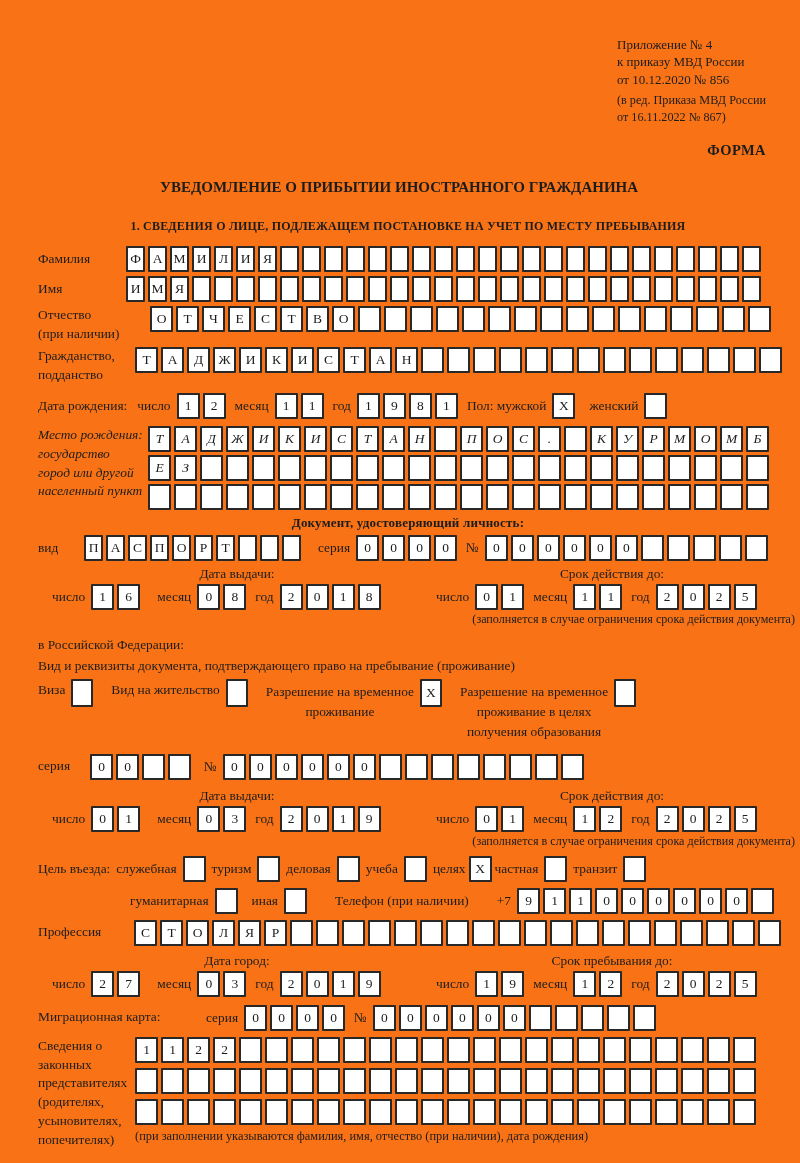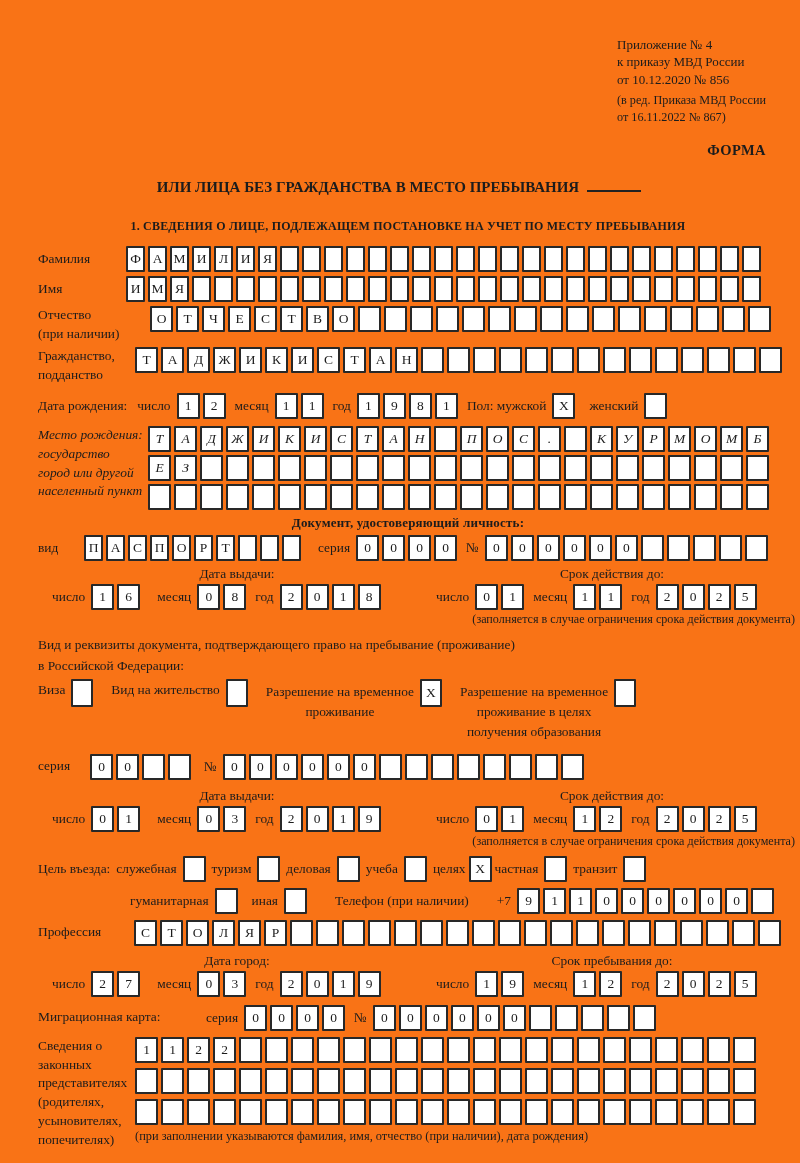--- a/index.html
+++ b/index.html
@@ -62,21 +62,21 @@
     <div>Приложение № 4</div>
     <div>к приказу МВД России</div>
     <div>от 10.12.2020 № 856</div>
     <div class="small gap">(в ред. Приказа МВД России</div>
     <div class="small">от 16.11.2022 № 867)</div>
   </div>
 
   <div class="forma">ФОРМА</div>
 
   <div class="title">
-    <div><span>ИЛИ ЛИЦА БЕЗ ГРАЖДАНСТВА В МЕСТО ПРЕБЫВАНИЯ</span><span class="blank-line"></span></div>
+    <div>УВЕДОМЛЕНИЕ О ПРИБЫТИИ ИНОСТРАННОГО ГРАЖДАНИНА</div>
   </div>
 
   <div class="sec">1. СВЕДЕНИЯ О ЛИЦЕ, ПОДЛЕЖАЩЕМ ПОСТАНОВКЕ НА УЧЕТ ПО МЕСТУ ПРЕБЫВАНИЯ</div>
 
   <div class="row">
     <span class="lab w88">Фамилия</span>
     <span class="boxes">
         <span class="box bx-sm">Ф</span>
         <span class="box bx-sm">А</span>
         <span class="box bx-sm">М</span>
@@ -417,22 +417,22 @@
             <span class="box">0</span>
             <span class="box">2</span>
             <span class="box">5</span>
           </span>
       </div>
     </div>
   </div>
   <div class="note-r">(заполняется в случае ограничения срока действия документа)</div>
 
   <div class="plain">
+    <div>в Российской Федерации:</div>
     <div>Вид и реквизиты документа, подтверждающего право на пребывание (проживание)</div>
-    <div>в Российской Федерации:</div>
   </div>
 
   <div class="row top permits">
     <span class="pl">Виза</span>
     <span class="box cb cb-lg"></span>
     <span class="gap18"></span>
     <span class="pl">Вид на жительство</span>
     <span class="box cb cb-lg"></span>
     <span class="gap18"></span>
     <span class="pl-block pl">

